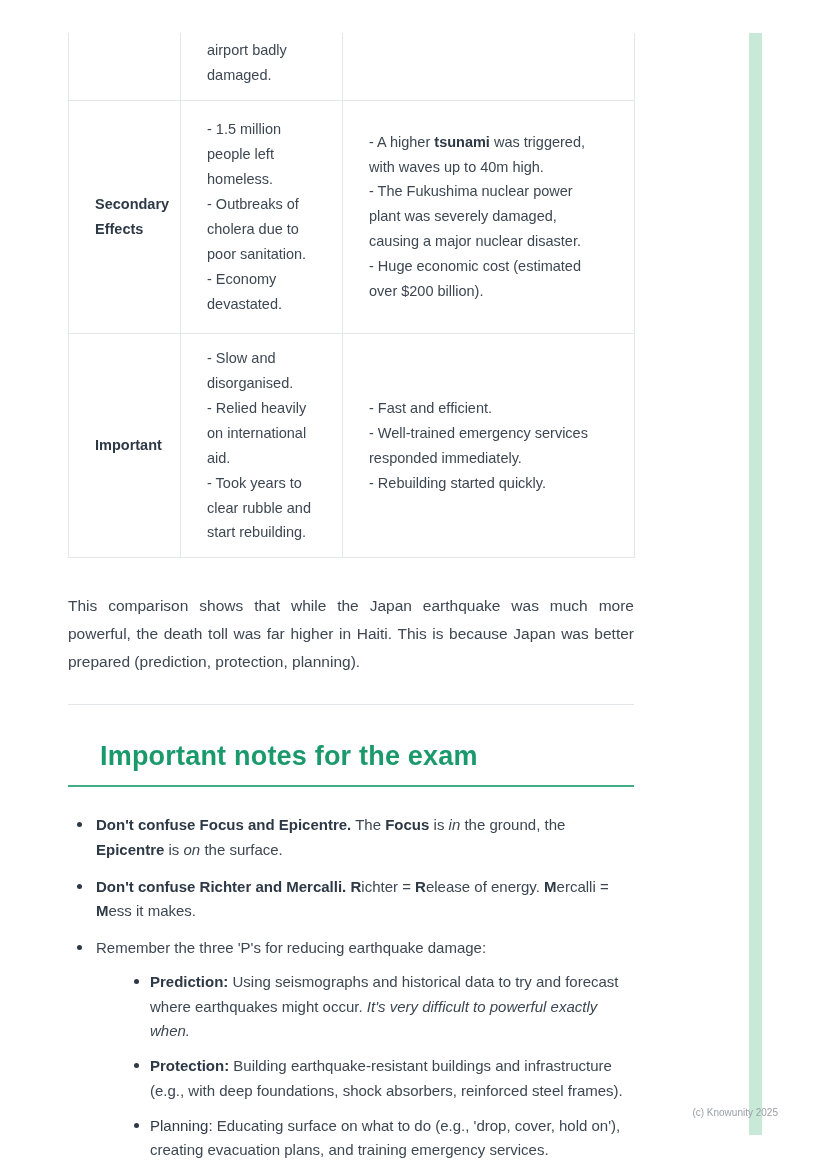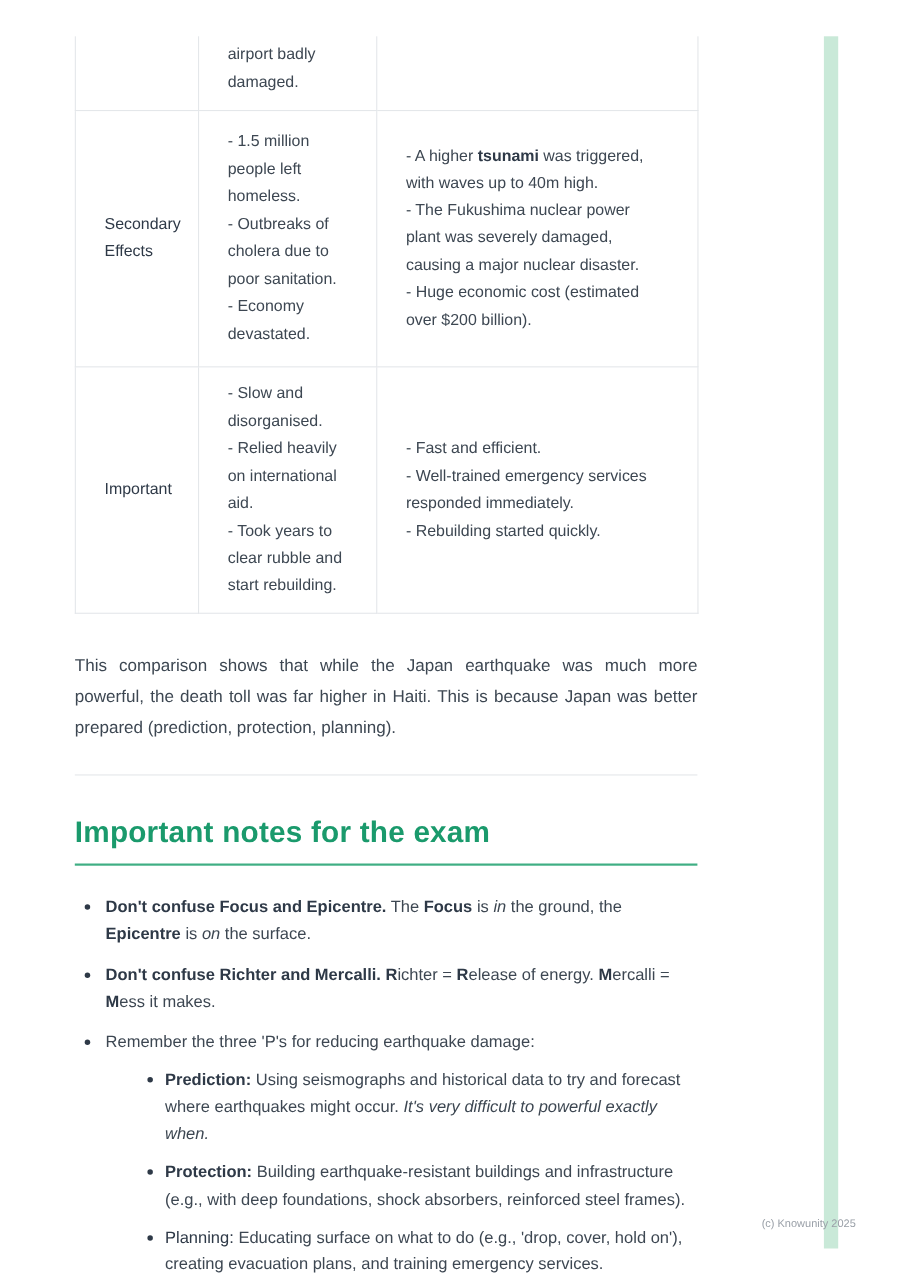--- a/index.html
+++ b/index.html
@@ -22,21 +22,21 @@
   }
   table.cmp { border-collapse:collapse; width:566px; table-layout:fixed; }
   .cmp td {
     border:1px solid var(--table_border,#e4e7ea);
     vertical-align:middle;
     font-size:14.5px;
     line-height:1.72;
     white-space:pre-wrap;
     padding:12px 26px;
   }
-  .cmp .lbl { width:112px; font-weight:400; color:var(--heading_text,#2e3947); }
+  .cmp .lbl { width:112px; font-weight:700; color:var(--heading_text,#2e3947); }
   .cmp .c2  { width:162px; }
   .cmp .c3  { width:292px; }
   .row-partial td { border-top:none; height:64px; vertical-align:top; padding-top:5px; }
   .row-secondary td { height:233px; }
   .row-response td { height:207px; }
 
   .summary {
     margin-top:34px;
     width:566px;
     font-size:15.5px;
@@ -47,20 +47,21 @@
     margin-top:28px;
     width:566px;
     border-top:1px solid var(--divider,#e4e7ea);
   }
   .exam-heading {
     margin-top:36px;
     font-size:27px;
     font-weight:700;
     color:var(--accent,#1a9a6c);
     letter-spacing:.2px;
+    margin-left:32px;
   }
   .green-rule {
     margin-top:13px;
     width:566px;
     height:2px;
     background:var(--rule,#3fae83);
   }
   .notes { margin-top:26px; width:566px; list-style:none; }
   .note-item {
     position:relative;

